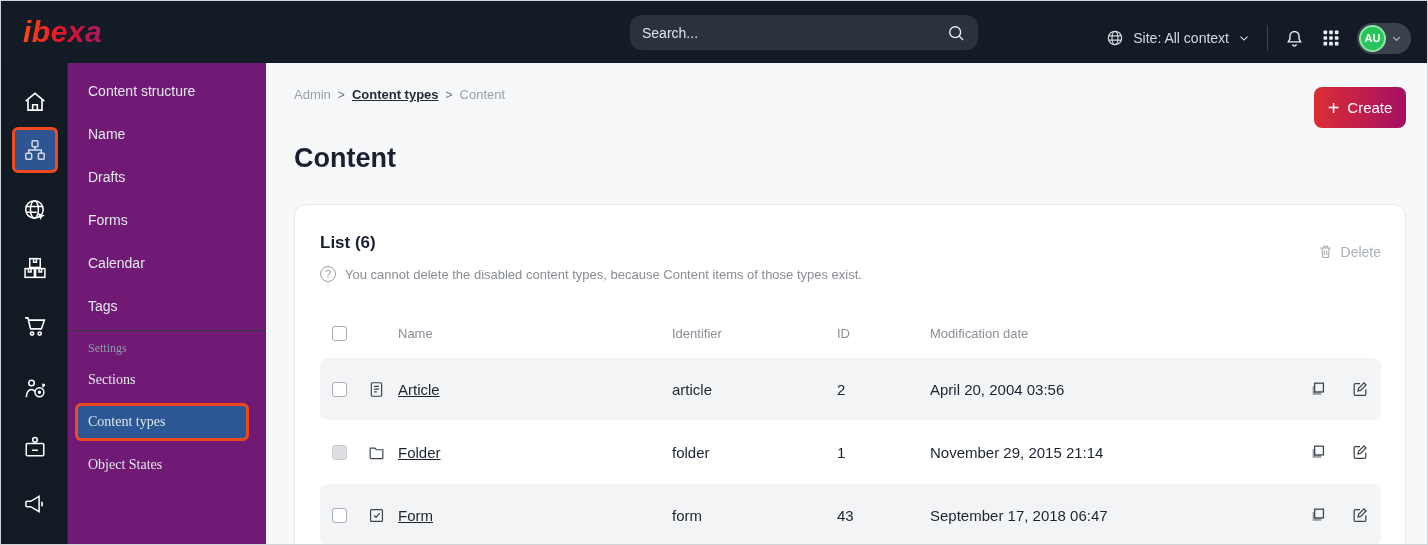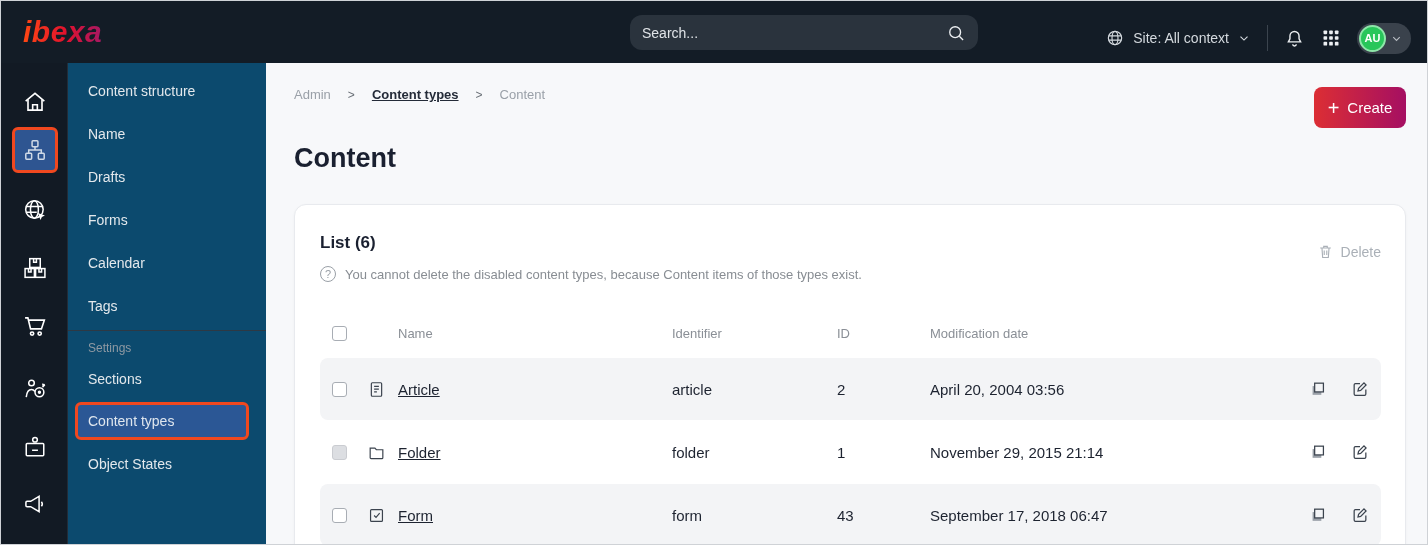--- a/index.html
+++ b/index.html
@@ -57,37 +57,37 @@
     display:flex; align-items:center; justify-content:center; cursor:pointer;
   }
   .rail-item.active {
     left:11px; width:46px; height:46px; background:#2e5591;
     border:3px solid #f0481f; border-radius:6px;
   }
 
   
   .menu {
     position:absolute; top:62px; left:67px; width:198px; height:483px;
-    background:#0c4a6e; z-index:4;
+    background:#701a75; z-index:4;
   }
   .menu-item {
     height:43px; display:flex; align-items:center; padding-left:20px;
     color:#e3e8ec; font-size:14px; cursor:pointer;
   }
   .menu-items-top { padding-top:6px; }
-  .menu-settings { border-top:1px solid #2e3944; margin-top:3px; padding-top:6px; }
+  .menu-settings { border-top:1px solid #2e3944; margin-top:3px; padding-top:6px;font-family:Liberation Serif, serif; }
   .menu-section-label { padding:4px 0 2px 20px; color:#8e99a3; font-size:12px; }
   .menu-item.active-pill {
     margin:2px 0 2px 7px; width:174px; height:38px; background:#2b5795;
     border:3px solid #f0481f; border-radius:6px; padding-left:10px; color:#dfe6ee;
   }
 
   
   .main { position:absolute; top:62px; left:265px; width:1163px; height:483px; background:#f7f8fa; }
-  .breadcrumb { position:absolute; top:24px; left:28px; font-size:13px; color:#9aa0a8; display:flex; gap:17px; align-items:center; }
+  .breadcrumb { position:absolute; top:24px; left:28px; font-size:13px; color:#9aa0a8; display:flex; gap:7px; align-items:center; }
   .breadcrumb .crumb-link { color:#242b38; font-weight:bold; text-decoration:underline; cursor:pointer; }
   .breadcrumb .sep { color:#6a7077; font-size:12px; }
   .create-btn {
     position:absolute; top:24px; right:23px; width:92px; height:41px;
     border:none; border-radius:8px; color:#fff; font-size:15px;
     font-family:"Liberation Sans",sans-serif; cursor:pointer;
     background:linear-gradient(90deg,#dc2e34 0%,#a50f62 100%);
     display:flex; align-items:center; justify-content:center; gap:8px;
   }
   .create-plus { font-size:20px; font-weight:300; line-height:1; }

